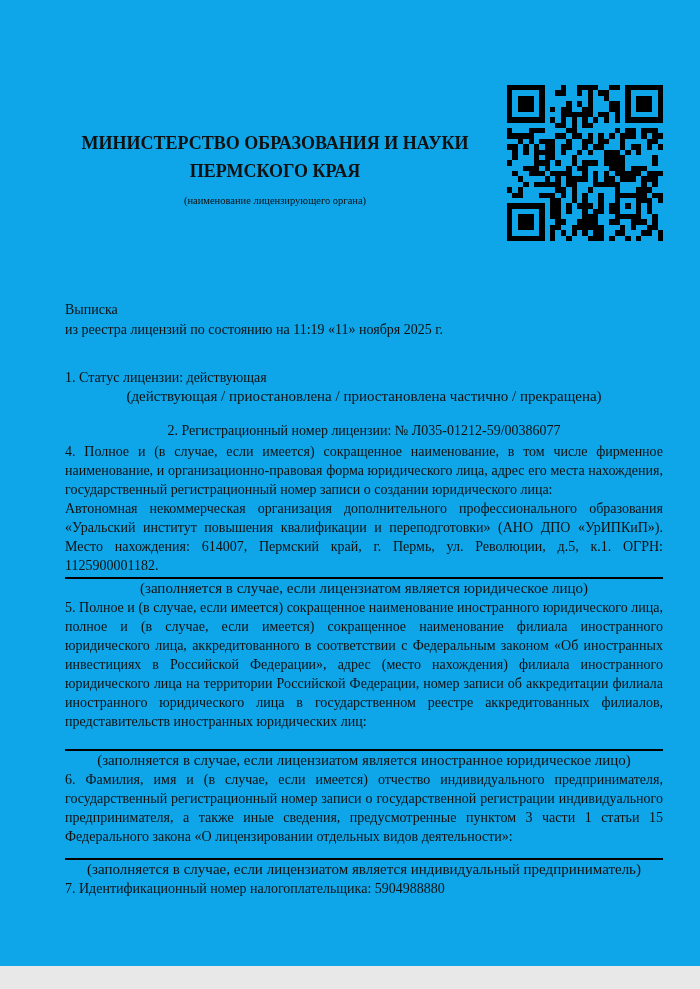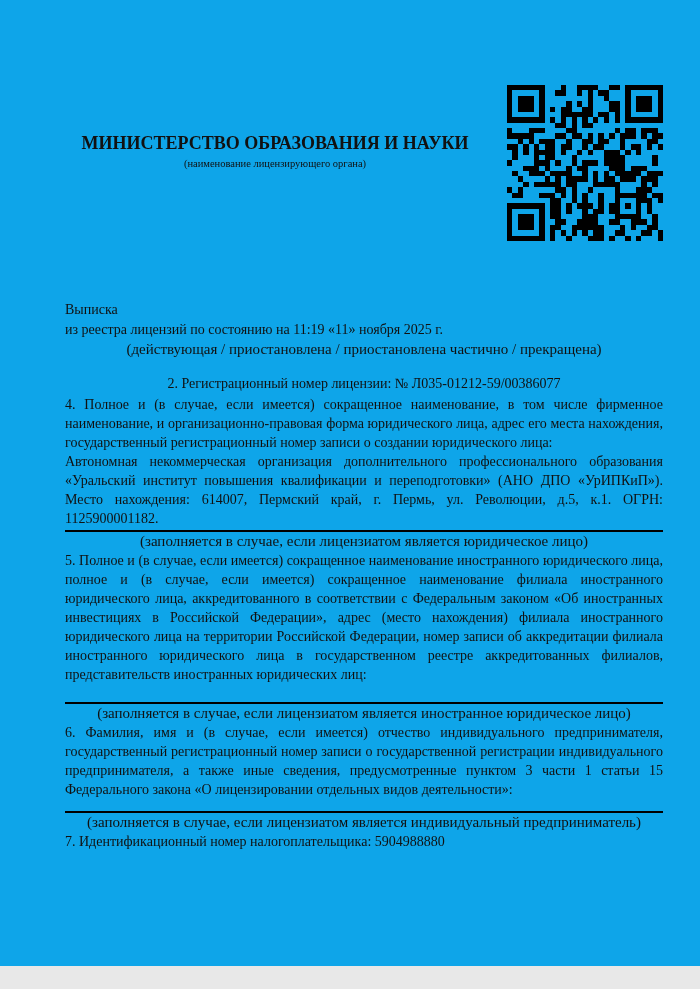--- a/index.html
+++ b/index.html
@@ -13,21 +13,21 @@
     font-family:Liberation Serif, serif;
     font-size:14px;
     line-height:19px;
     overflow:hidden;
   }
   .org {
     position:absolute; left:55px; top:129px; width:440px;
     text-align:center;
   }
   .org-name { font-weight:700; font-size:18px; line-height:28px; white-space:nowrap; }
-  .org-caption { font-size:10.5px; line-height:14px; margin-top:0; }
+  .org-caption { font-size:10.5px; line-height:14px; margin-top:9px; }
   .qr { position:absolute; left:507px; top:85px; width:156px; height:156px; }
   .qr svg { display:block; width:156px; height:156px; }
   .content { position:absolute; left:65px; top:300px; width:598px; }
   .doc-title { text-align:left; line-height:20px; }
   .mt28 { margin-top:28px; }
   .mt17 { margin-top:17px;text-align:center; }
   .mt14 { margin-top:2px; }
   .mt13 { margin-top:13px; }
   .just { text-align:justify; }
   .caption {
@@ -38,20 +38,21 @@
   .rule-gap-md { margin-top:12px; }
 </style>
 </head>
 <body>
 
 <div class="page">
 
   <div class="org">
     <div class="org-name">
       <div>МИНИСТЕРСТВО ОБРАЗОВАНИЯ И НАУКИ</div>
+      <div>ПЕРМСКОГО КРАЯ</div>
     </div>
     <div class="org-caption">(наименование лицензирующего органа)</div>
   </div>
 
   <div class="qr" id="qr">
       <svg xmlns="http://www.w3.org/2000/svg" viewBox="0 0 29 29" shape-rendering="crispEdges">
         <g fill="#000000">
           <rect x="0" y="0" width="1" height="1"></rect>
           <rect x="1" y="0" width="1" height="1"></rect>
           <rect x="2" y="0" width="1" height="1"></rect>
@@ -477,20 +478,21 @@
       </svg>
     </div>
 
   <div class="content">
 
     <div class="doc-title">
       <div>Выписка</div>
       <div>из реестра лицензий по состоянию на 11:19 «11» ноября 2025 г.</div>
     </div>
 
+    <p class="mt28">1. Статус лицензии: действующая</p>
     <div class="caption">(действующая / приостановлена / приостановлена частично / прекращена)</div>
 
     <p class="mt17">2. Регистрационный номер лицензии: № Л035-01212-59/00386077</p>
 
 
     <div class="mt14">
       <p class="just">4. Полное и (в случае, если имеется) сокращенное наименование, в том числе фирменное наименование, и организационно-правовая форма юридического лица, адрес его места нахождения, государственный регистрационный номер записи о создании юридического лица:</p>
       <p class="just">Автономная некоммерческая организация дополнительного профессионального образования «Уральский институт повышения квалификации и переподготовки» (АНО ДПО «УрИПКиП»). Место нахождения: 614007, Пермский край, г. Пермь, ул. Революции, д.5, к.1. ОГРН: 1125900001182.</p>
       <div class="rule"></div>
       <div class="caption">(заполняется в случае, если лицензиатом является юридическое лицо)</div>

